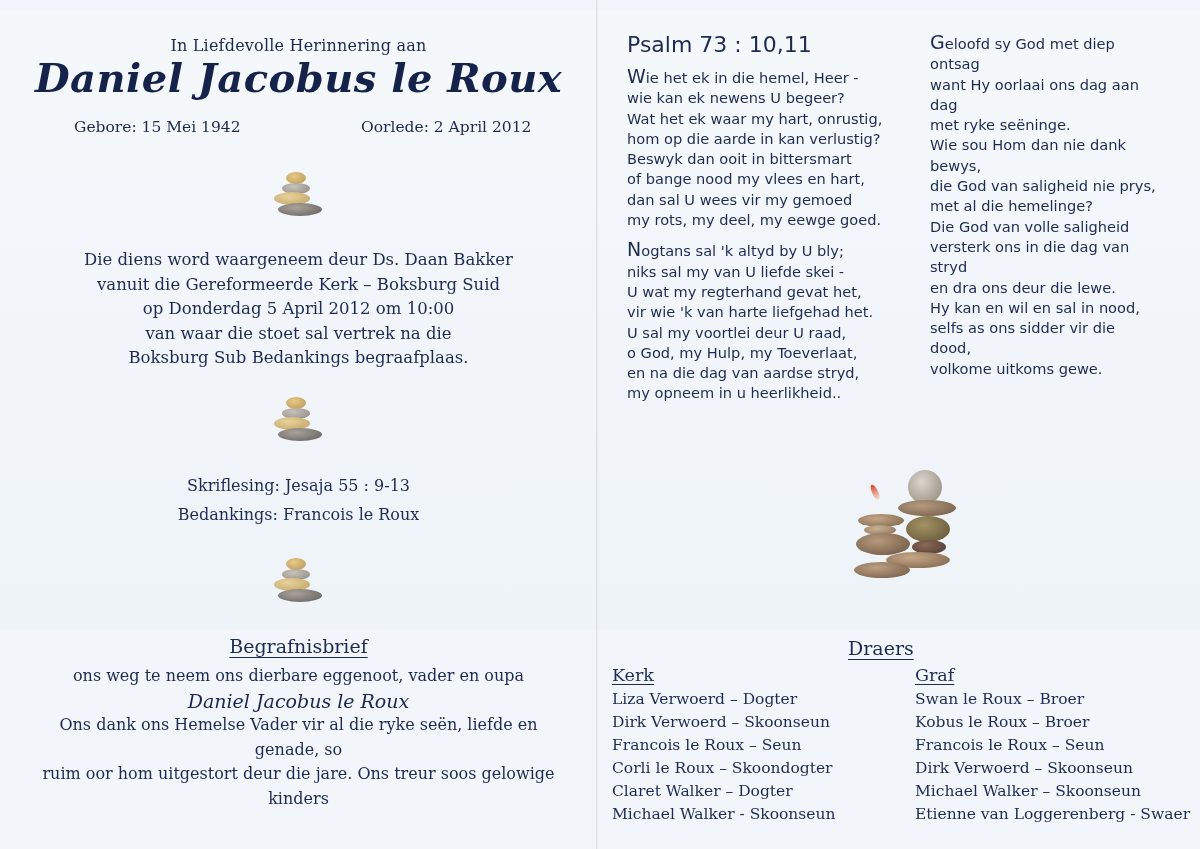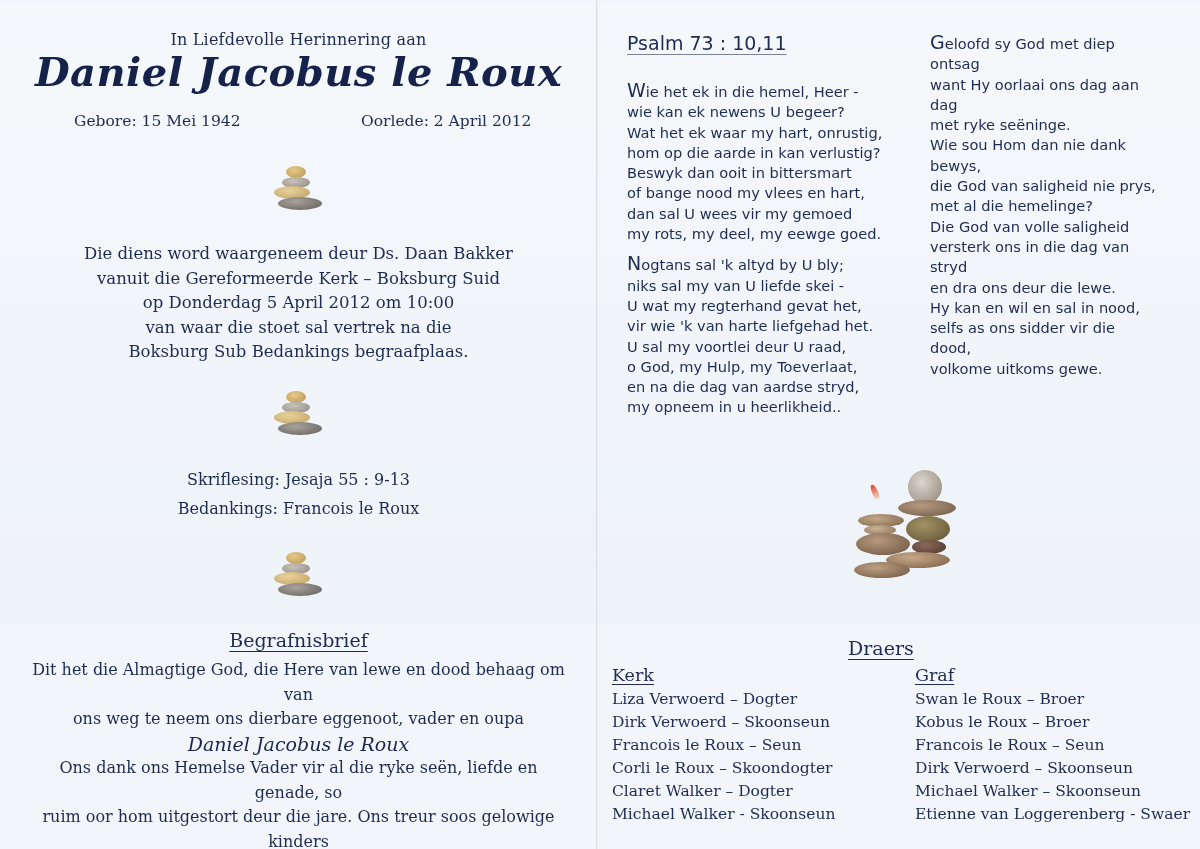--- a/index.html
+++ b/index.html
@@ -4,21 +4,21 @@
 <style>
   html, body { margin:0; padding:0; }
   body {
     width:1200px; height:849px; overflow:hidden;
     background:#f2f6fa;
     color:#1d2b52;
     font-family:"DejaVu Serif", serif;
     position:relative;
   }
   .page {
-    position:absolute; top:4px; height:619px;
+    position:absolute; top:10px; height:619px;
     background:linear-gradient(180deg,#f5f8fb 0%,#eef3f8 100%);
   }
   .page-left { left:0; width:597px; }
   .page-right { left:598px; width:602px; }
   .fold {
     position:absolute; left:596px; top:0; width:2px; height:849px;
     background:linear-gradient(90deg,#d6dbe0,#eef2f6);
   }
   .center { text-align:center; position:absolute; left:0; right:0; }
   .header-sub { top:26px; font-size:16px; letter-spacing:0.2px; }
@@ -38,21 +38,21 @@
   .cairn .s4 { left:10px; top:33px; width:44px; height:13px; background:radial-gradient(ellipse at 40% 35%,#a9a39c,#615c57); }
 
   .service { top:238px; font-size:16.5px; line-height:24.5px; }
   .reading { top:461px; font-size:16px; line-height:29px; }
 
   .letter-title { top:625px; font-size:19px; text-decoration:underline; text-underline-offset:4px; }
   .letter { top:654px; font-size:16px; line-height:24.5px; padding:0 26px; }
   .letter .script { font-style:italic; font-size:19px; font-family:"DejaVu Serif", serif; color:#1a2750; }
 
   .psalm { position:absolute; font-family:"DejaVu Sans", sans-serif; color:#1d2b52; }
-  .psalm-title { font-size:19px; text-decoration:underline; text-decoration-color:#7c849a; text-underline-offset:4px; margin-bottom:26px; }
+  .psalm-title { font-size:22px; text-decoration-color:#7c849a; text-underline-offset:4px; margin-bottom:9px; }
   .psalm p { margin:0 0 9px 0; font-size:14.6px; line-height:20.3px; white-space:pre-line; }
   .psalm p .cap { font-size:19px; }
   .psalm-73 { left:627px; top:32px; width:290px; }
   .psalm-68 { left:930px; top:32px; width:260px; }
 
   .big-cairn { position:absolute; left:850px; top:470px; width:120px; height:115px; }
   .big-cairn .r { position:absolute; border-radius:50%; }
   .big-cairn .feather { position:absolute; left:22px; top:14px; width:6px; height:16px; border-radius:50% 50% 40% 40%; background:linear-gradient(180deg,#d8432e,#f2e1cf); transform:rotate(-25deg); }
 
   .draers-title { position:absolute; left:848px; top:637px; font-size:19px; text-decoration:underline; text-underline-offset:4px;text-align:center; }
@@ -99,21 +99,20 @@
 
   <div class="cairn" style="left:268px;top:546px;">
     <div class="s s1"></div>
       <div class="s s2"></div>
       <div class="s s3"></div>
       <div class="s s4"></div>
   </div>
 
   <div class="center letter-title">Begrafnisbrief</div>
   <div class="center letter">
-    <div>Dit het die Almagtige God, die Here van lewe en dood behaag om van</div>
     <div>ons weg te neem ons dierbare eggenoot, vader en oupa</div>
     <div class="script">Daniel Jacobus le Roux</div>
     <div>Ons dank ons Hemelse Vader vir al die ryke seën, liefde en genade, so</div>
     <div>ruim oor hom uitgestort deur die jare. Ons treur soos gelowige kinders</div>
 
   </div>
 </div>
 
 <div class="fold"></div>
 

